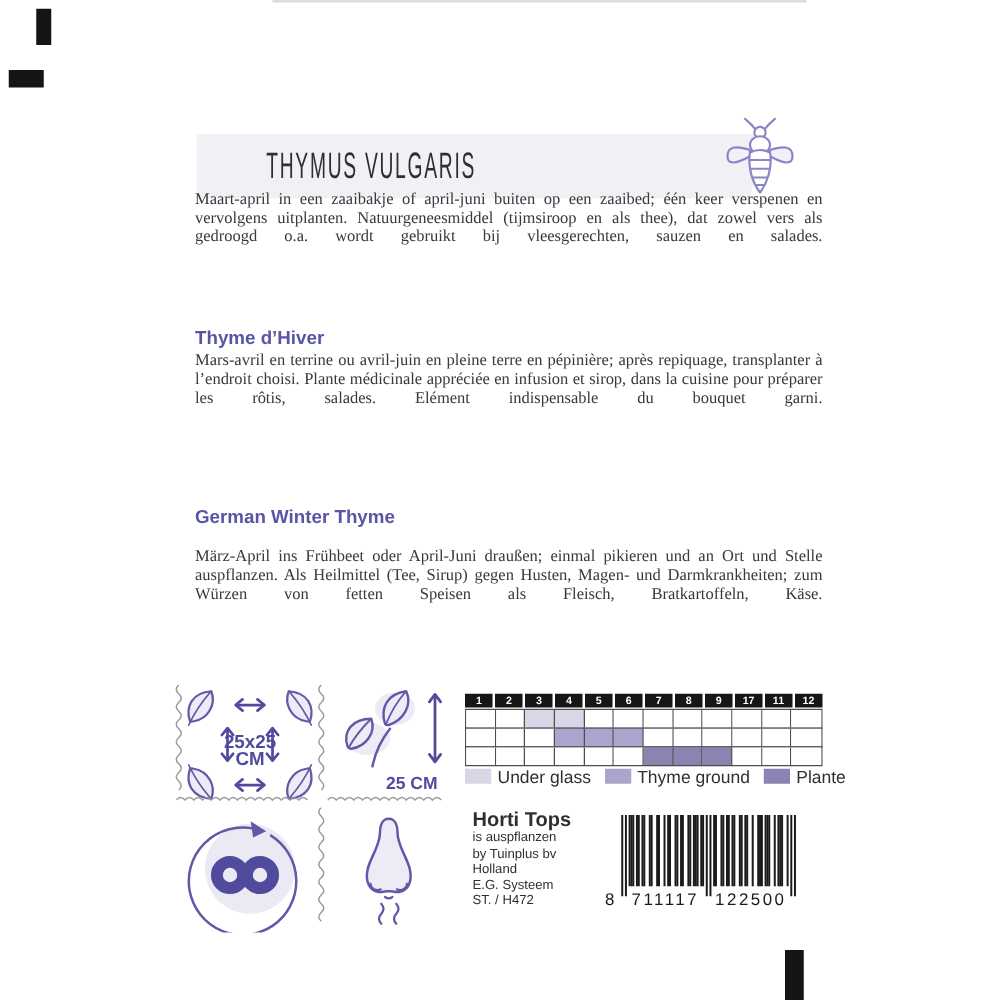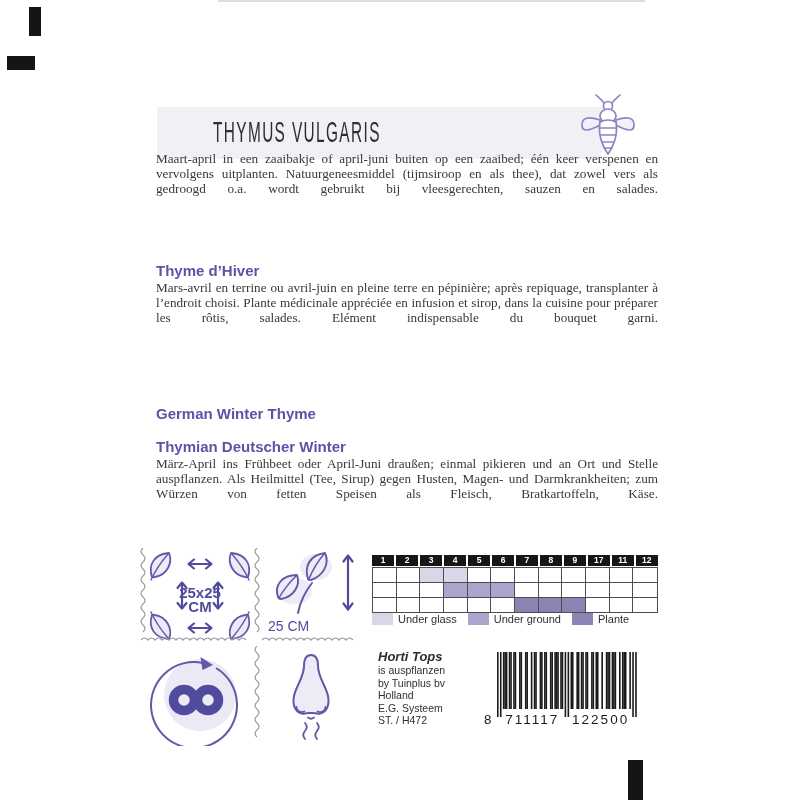--- a/index.html
+++ b/index.html
@@ -31,39 +31,39 @@
   .title-text{font-size:28px;font-weight:500;color:#2e2e36;letter-spacing:2.5px;white-space:nowrap;
               transform:scaleX(0.55) scaleY(1.05);transform-origin:left center;margin-left:20px;}
 
   
   .section{position:absolute;left:156px;width:502px;}
   .section h2{margin:0 0 2px 0;font-size:15px;line-height:17px;font-weight:bold;color:var(--purple);}
   .section p{margin:0;font-size:13.2px;line-height:14.8px;color:var(--body);text-align:justify;font-family:Liberation Serif, serif;}
   .section p::after{content:"";display:inline-block;width:100%;}
 
   
-  .icon-label{position:absolute;font-weight:normal;color:var(--icon-bold);font-size:14px;text-align:left;}
+  .icon-label{position:absolute;font-weight:bold;color:var(--icon-bold);font-size:14px;text-align:right;}
 
   
   .cal-header{position:absolute;left:372px;top:555px;width:286px;display:grid;
               grid-template-columns:repeat(12,1fr);gap:1.5px;}
   .cal-header .mcell{background:#161616;color:#fff;font-size:8.5px;font-weight:bold;
                      height:11px;line-height:11px;text-align:center;}
   .cal-row{position:absolute;left:372px;width:286px;height:16px;display:grid;
            grid-template-columns:repeat(12,1fr);border:1px solid var(--gridline);box-sizing:border-box;}
   .cal-row .cell{border-right:1px solid var(--gridline);box-sizing:border-box;background:#fff;}
   .cal-row .cell:last-child{border-right:none;}
   .legend{position:absolute;left:372px;top:613px;display:flex;align-items:center;}
   .legend .sw{width:21px;height:12px;margin-right:5px;}
-  .legend .lbl{font-size:11px;color:#2f2f33;margin-right:11px;text-align:center;}
+  .legend .lbl{font-size:14px;color:#2f2f33;margin-right:11px;text-align:center;}
   .sw-light{background:var(--glass);} .sw-mid{background:var(--open);} .sw-dark{background:var(--harvest);}
 
   
   .dist{position:absolute;left:378px;top:650px;color:#2f2f33;}
-  .dist .name{font-size:13px;font-weight:bold;line-height:14px;font-style:italic;}
+  .dist .name{font-size:16px;font-weight:bold;line-height:14px;}
   .dist .line{font-size:10.5px;line-height:12.6px;}
 
   svg{display:block;}
   .stroke{stroke:var(--icon-stroke);fill:none;stroke-linecap:round;stroke-linejoin:round;}
   .leaffill{fill:var(--icon-fill);stroke:var(--icon-stroke);stroke-linecap:round;stroke-linejoin:round;}
   .arrow{stroke:var(--icon-bold);fill:none;stroke-width:2.2;stroke-linecap:round;stroke-linejoin:round;}
 </style>
 </head>
 <body>
 
@@ -98,21 +98,20 @@
     <p>Maart-april in een zaaibakje of april-juni buiten op een zaaibed; één keer verspenen en vervolgens uitplanten. Natuurgeneesmiddel (tijmsiroop en als thee), dat zowel vers als gedroogd o.a. wordt gebruikt bij vleesgerechten, sauzen en salades.</p>
   </div>
   <div class="section" style="top:262px;">
     <h2>Thyme d’Hiver</h2>
     <p>Mars-avril en terrine ou avril-juin en pleine terre en pépinière; après repiquage, transplanter à l’endroit choisi. Plante médicinale appréciée en infusion et sirop, dans la cuisine pour préparer les rôtis, salades. Elément indispensable du bouquet garni.</p>
   </div>
   <div class="section" style="top:361px;margin-top:44px;">
     <h2>German Winter Thyme</h2>
   </div>
   <div class="section" style="top:438px;">
-    <h2>Thymian Deutscher Winter</h2>
     <p>März-April ins Frühbeet oder April-Juni draußen; einmal pikieren und an Ort und Stelle auspflanzen. Als Heilmittel (Tee, Sirup) gegen Husten, Magen- und Darmkrankheiten; zum Würzen von fetten Speisen als Fleisch, Bratkartoffeln, Käse.</p>
   </div>
 
   <svg class="abs" style="left:146px;top:550px;" width="108" height="92" viewBox="0 0 108 92">
     <defs>
       <g id="leaf">
         <path class="leaffill" stroke-width="1.8" d="M6,27 C2,15 8,4 23,3 C27,13 21,25 9,27 Q7,27.5 6,27 Z"></path>
         <path class="stroke" stroke-width="1.4" d="M22,4 C16,11 10,19 5,30"></path>
       </g>
     </defs>
@@ -246,21 +245,21 @@
       <div class="cell" style="background: rgb(138, 132, 178);"></div>
       <div class="cell"></div>
       <div class="cell"></div>
       <div class="cell"></div>
     </div>
 
   <div class="legend">
     <div class="sw sw-light"></div>
     <div class="lbl">Under glass</div>
     <div class="sw sw-mid"></div>
-    <div class="lbl">Under ground</div>
+    <div class="lbl">Thyme ground</div>
     <div class="sw sw-dark"></div>
     <div class="lbl">Plante</div>
   </div>
 
   <div class="dist">
     <div class="name">Horti Tops</div>
     <div class="line">is auspflanzen</div>
     <div class="line">by Tuinplus bv</div>
     <div class="line">Holland</div>
     <div class="line">E.G. Systeem</div>

